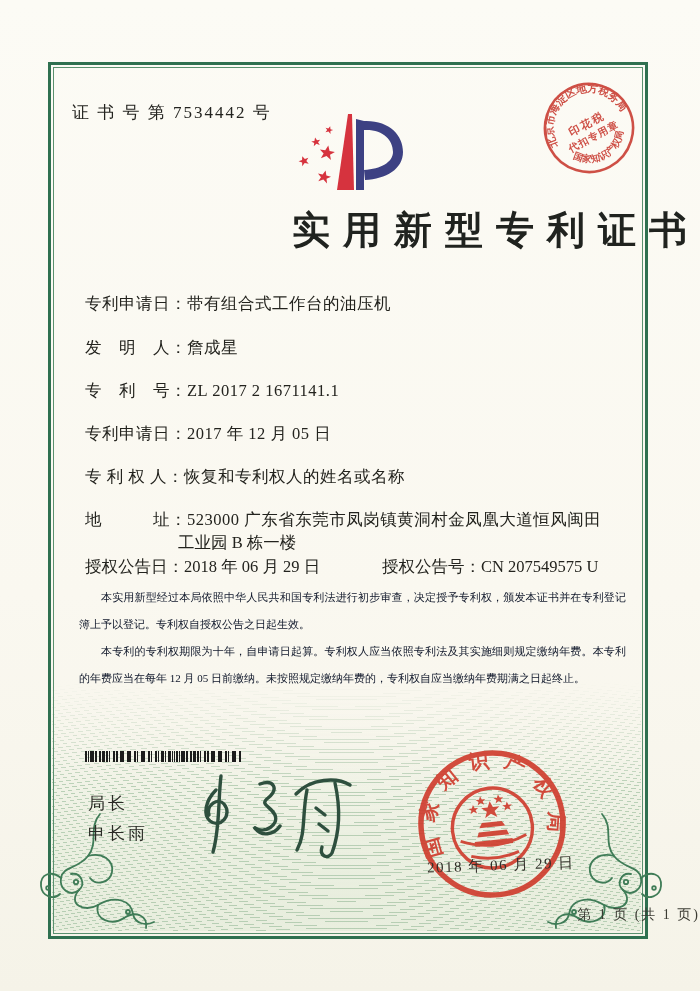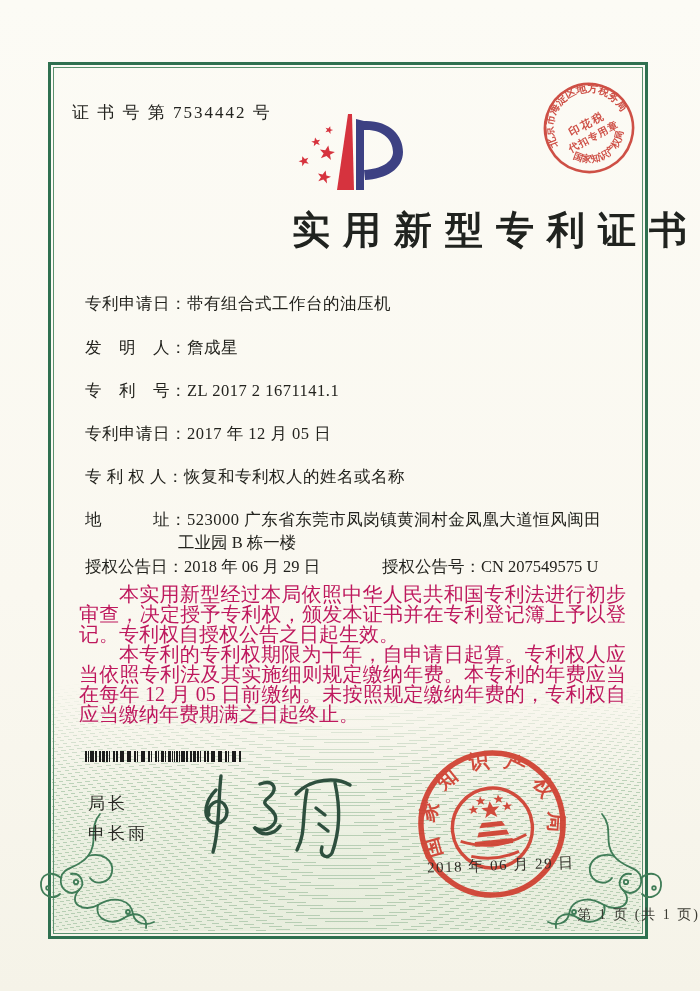--- a/index.html
+++ b/index.html
@@ -26,22 +26,22 @@
   }
   .cert-no{left:72px;top:101px;font-size:17px;letter-spacing:2px;color:#23231f;}
   .logo{left:282px;top:99px;width:142px;height:104px;}
   .title{left:0;right:0;top:205px;text-align:right;font-size:38px;font-weight:700;
          letter-spacing:13px;text-indent:13px;color:#20231f;}
   .frow{left:85px;width:540px;font-size:16.5px;letter-spacing:.5px;color:#23231e;white-space:nowrap;}
   .r1{top:293px}.r2{top:337px}.r3{top:380px}.r4{top:423px}.r5{top:466px}.r6{top:509px}
   .addr2{left:178px;top:532px;font-size:16.5px;color:#23231e;text-align:right;}
   .r7a{left:85px;top:556px;font-size:16.5px;color:#23231e;white-space:nowrap;}
   .r7b{left:382px;top:556px;font-size:16.5px;color:#23231e;white-space:nowrap;}
-  .paras{left:79px;top:584px;width:547px;font-size:20px;line-height:20px;
-         text-align:justify;color:#be185d;}
+  .paras{left:79px;top:584px;width:547px;font-size:11px;line-height:27px;
+         text-align:justify;color:#0f172a;}
   .paras p{margin:0;text-indent:2em;}
   .barcode{left:85px;top:751px;width:156px;height:11px;
     background:
       repeating-linear-gradient(90deg,#1c1c1c 0 2px,transparent 2px 3px,#1c1c1c 3px 4px,transparent 4px 7px),
       repeating-linear-gradient(90deg,transparent 0 5px,#1c1c1c 5px 7px,transparent 7px 11px,#1c1c1c 11px 12px,transparent 12px 13px);
   }
   .dir-title{left:88px;top:792px;font-size:17px;letter-spacing:3px;color:#2b2b26;}
   .dir-name{left:88px;top:822px;font-size:17px;letter-spacing:3px;color:#2b2b26;}
   .signature{left:186px;top:770px;width:182px;height:94px;}
   .tax-seal{left:541px;top:80px;width:96px;height:96px;}

